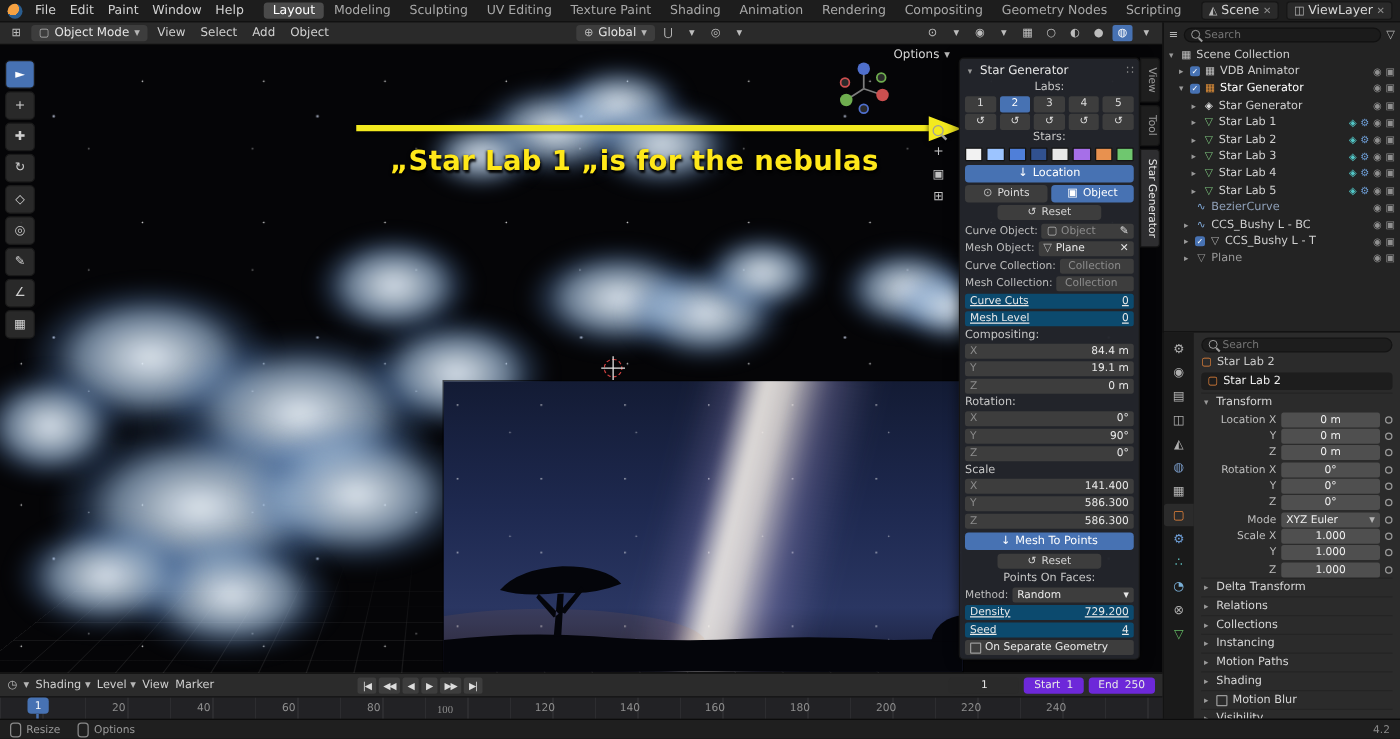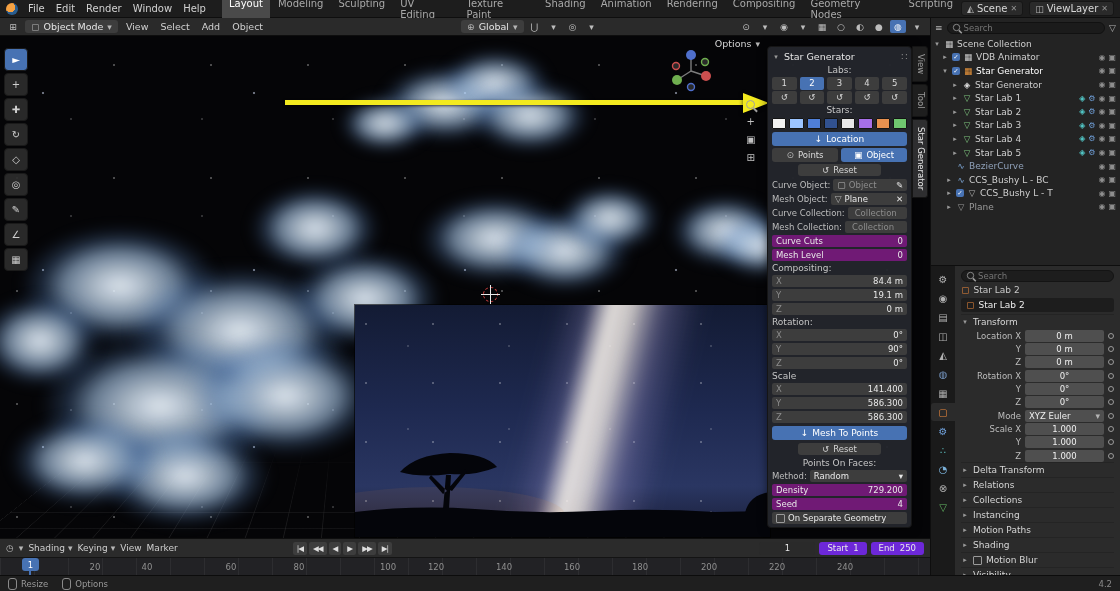--- a/index.html
+++ b/index.html
@@ -77,21 +77,21 @@
     background:rgba(35,37,43,.97);border:1px solid #151515;border-radius:4px;padding:3px 4px;
     box-shadow:0 0 10px rgba(0,0,0,.55);overflow:hidden;}
   .np-head{display:flex;align-items:center;gap:4px;color:#e6e6e6;font-size:9.5px;height:13px;}
   .np-head .dd{margin-left:auto;color:#8a8a8a;}
   .np-center{color:#c6c6c6;text-align:center;font-size:9px;margin:2px 0 1px;}
   .np-row{display:flex;align-items:center;gap:3px;margin:2px 0;height:12px;}
   .np-field{flex:1;background:#3d3d3d;border-radius:2px;height:12px;display:flex;align-items:center;
     padding:0 4px;font-size:8.5px;color:#e8e8e8;gap:3px;min-width:0;}
   .np-field .val{margin-left:auto;}
   .np-field .ghost{color:#8c8c8c;}
-  .np-slider{background:#701a75;}
+  .np-slider{background:#0c4a6e;text-decoration:underline;}
   .np-label{color:#bdbdbd;font-size:8.5px;white-space:nowrap;}
   .lab{flex:1;height:13px;background:#3d3d3d;border-radius:2px;display:flex;align-items:center;justify-content:center;font-size:8.5px;color:#dcdcdc;}
   .lab.active{background:#4772b3;color:#fff;}
   .swatch{flex:1;height:9px;border-radius:1px;border:1px solid #141414;}
   .np-btn{width:100%;box-sizing:border-box;height:14px;background:#4772b3;border-radius:3px;color:#fff;
     display:flex;align-items:center;justify-content:center;gap:4px;font-size:9px;margin:3px 0;}
   .np-half{flex:1;height:14px;border-radius:3px;display:flex;align-items:center;justify-content:center;gap:4px;font-size:8.5px;}
   .np-reset{width:62%;margin:3px auto;height:12px;background:#3d3d3d;border-radius:3px;color:#d5d5d5;
     display:flex;align-items:center;justify-content:center;gap:4px;font-size:8.5px;}
   .side-tabs{position:absolute;right:2px;top:10px;width:16px;display:flex;flex-direction:column;gap:2px;}
@@ -155,21 +155,21 @@
   .sb-item{display:flex;align-items:center;gap:4px;}
   .sb-right{margin-left:auto;color:#8a8a8a;}
 </style>
 </head>
 <body>
 
 <div id="topbar">
   <span class="logo"></span>
   <span class="menu">File</span>
   <span class="menu">Edit</span>
-  <span class="menu">Render</span>
+  <span class="menu">Paint</span>
   <span class="menu">Window</span>
   <span class="menu">Help</span>
   <div class="ws-wrap">
     <span class="ws active">Layout</span>
     <span class="ws">Modeling</span>
     <span class="ws">Sculpting</span>
     <span class="ws">UV Editing</span>
     <span class="ws">Texture Paint</span>
     <span class="ws">Shading</span>
     <span class="ws">Animation</span>
@@ -261,20 +261,21 @@
       <path d="M88,202 L91,168 L96,168 L94,202 Z M93,182 L110,162 L112,165 L97,184 Z M92,184 L76,168 L74,171 L88,187 Z" fill="#04050a"></path>
       <path d="M390,206 Q394,188 415,185 L415,206 Z" fill="#04050a"></path>
     </svg>
   </div>
 
   <span class="cursor3d"></span>
 
   <div class="arrow-shaft"></div>
   <div class="arrow-head"></div>
   <div class="note">
+    <div>„Star Lab 1 „is for the nebulas</div>
   </div>
 
 
   <div class="vtoolbar">
     <span class="vtool active">►</span>
     <span class="vtool">+</span>
     <span class="vtool">✚</span>
     <span class="vtool">↻</span>
     <span class="vtool">◇</span>
     <span class="vtool">◎</span>
@@ -760,21 +761,21 @@
 
 <div id="timeline">
   <div class="tl-head">
     <span class="glyph">◷</span>
     <span class="glyph">▾</span>
     <span class="tmenu">
         <span>Shading</span>
         <span class="glyph">▾</span>
       </span>
     <span class="tmenu">
-        <span>Keying</span>
+        <span>Level</span>
         <span class="glyph">▾</span>
       </span>
     <span class="tmenu">
         <span>View</span>
       </span>
     <span class="tmenu">
         <span>Marker</span>
       </span>
     <div class="transport">
       <span class="tbtn">|◀</span>
@@ -791,24 +792,24 @@
           <span>1</span>
         </span>
       <span class="tfield">
           <span>End</span>
           <span>250</span>
         </span>
     </div>
   </div>
   <div class="ruler">
     <span class="tick" style="left:95px;">20</span>
-    <span class="tick" style="left:147px;">40</span>
+    <span class="tick" style="left:163px;">40</span>
     <span class="tick" style="left:231px;">60</span>
     <span class="tick" style="left:299px;">80</span>
-    <span class="tick" style="left:388px;">100</span>
+    <span class="tick" style="left:356px;font-family:Liberation Serif, serif;">100</span>
     <span class="tick" style="left:436px;">120</span>
     <span class="tick" style="left:504px;">140</span>
     <span class="tick" style="left:572px;">160</span>
     <span class="tick" style="left:640px;">180</span>
     <span class="tick" style="left:709px;">200</span>
     <span class="tick" style="left:777px;">220</span>
     <span class="tick" style="left:845px;">240</span>
     <span class="playhead">1</span>
   </div>
 </div>

